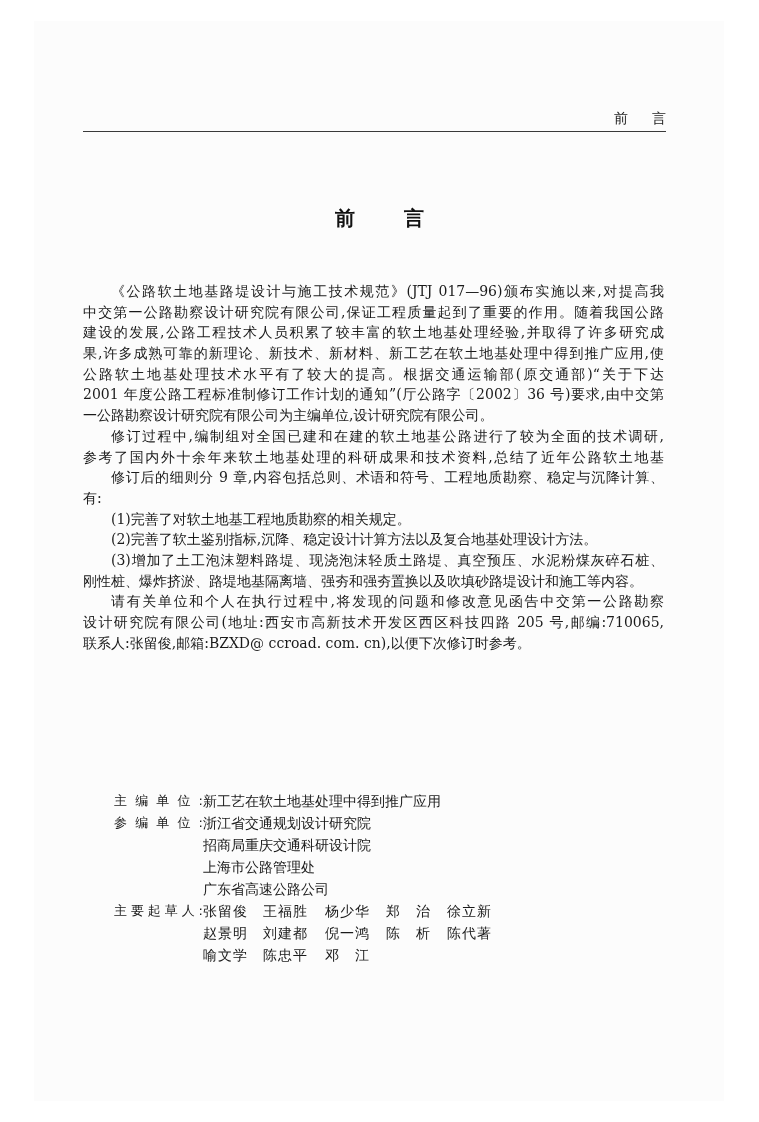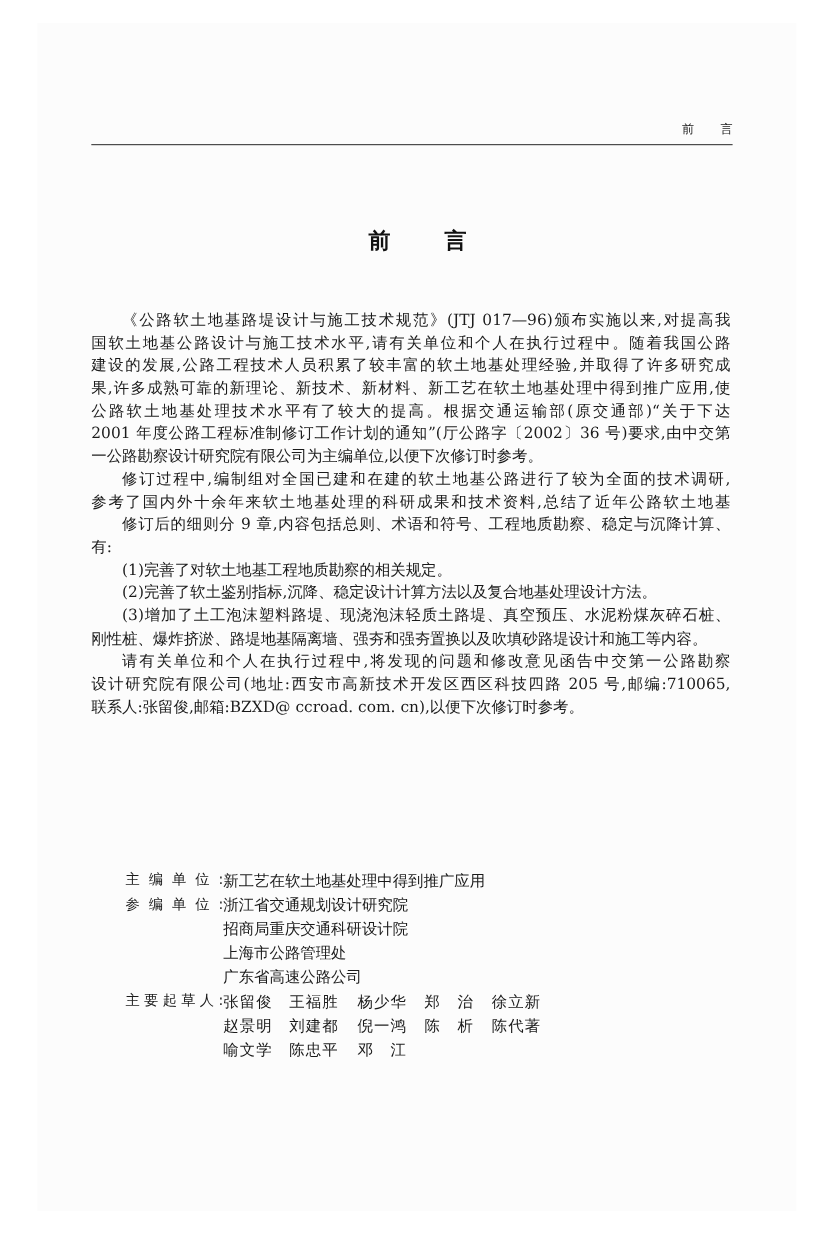--- a/index.html
+++ b/index.html
@@ -28,21 +28,21 @@
     left: 83px;
     top: 109px;
     width: 583px;
     height: 22px;
     border-bottom: 1px solid #3a3a3a;
   }
   .running-head .rh-text {
     position: absolute;
     right: 0;
     top: 1px;
-    font-size: 11px;
+    font-size: 14px;
     letter-spacing: 24px;
     margin-right: -24px;
     color: #222;
     font-family: "DejaVu Sans", sans-serif;
   }
   .title {
     position: absolute;
     left: 0;
     top: 205px;
     width: 759px;
@@ -131,26 +131,26 @@
 </div>
 
 <div class="title">
   <span>前</span><span class="gap"></span><span>言</span>
 </div>
 
 <div class="body-text">
 
   <div>
     <span class="line indent">《公路软土地基路堤设计与施工技术规范》(JTJ 017—96)颁布实施以来,对提高我</span>
-    <span class="line">国软土地基公路设计与施工技术水平,请有关单位和个人在执行过程中。随着我国公路</span>
+    <span class="line">中交第一公路勘察设计研究院有限公司,保证工程质量起到了重要的作用。随着我国公路</span>
     <span class="line">建设的发展,公路工程技术人员积累了较丰富的软土地基处理经验,并取得了许多研究成</span>
     <span class="line">果,许多成熟可靠的新理论、新技术、新材料、新工艺在软土地基处理中得到推广应用,使</span>
     <span class="line">公路软土地基处理技术水平有了较大的提高。根据交通运输部(原交通部)“关于下达</span>
     <span class="line">2001 年度公路工程标准制修订工作计划的通知”(厅公路字〔2002〕36 号)要求,由中交第</span>
-    <span class="line last">一公路勘察设计研究院有限公司为主编单位,以便下次修订时参考。</span>
+    <span class="line last">一公路勘察设计研究院有限公司为主编单位,设计研究院有限公司。</span>
   </div>
 
   <div>
     <span class="line indent">修订过程中,编制组对全国已建和在建的软土地基公路进行了较为全面的技术调研,</span>
     <span class="line">参考了国内外十余年来软土地基处理的科研成果和技术资料,总结了近年公路软土地基</span>
   </div>
 
   <div>
     <span class="line indent">修订后的细则分 9 章,内容包括总则、术语和符号、工程地质勘察、稳定与沉降计算、</span>
     <span class="line last">有:</span>

